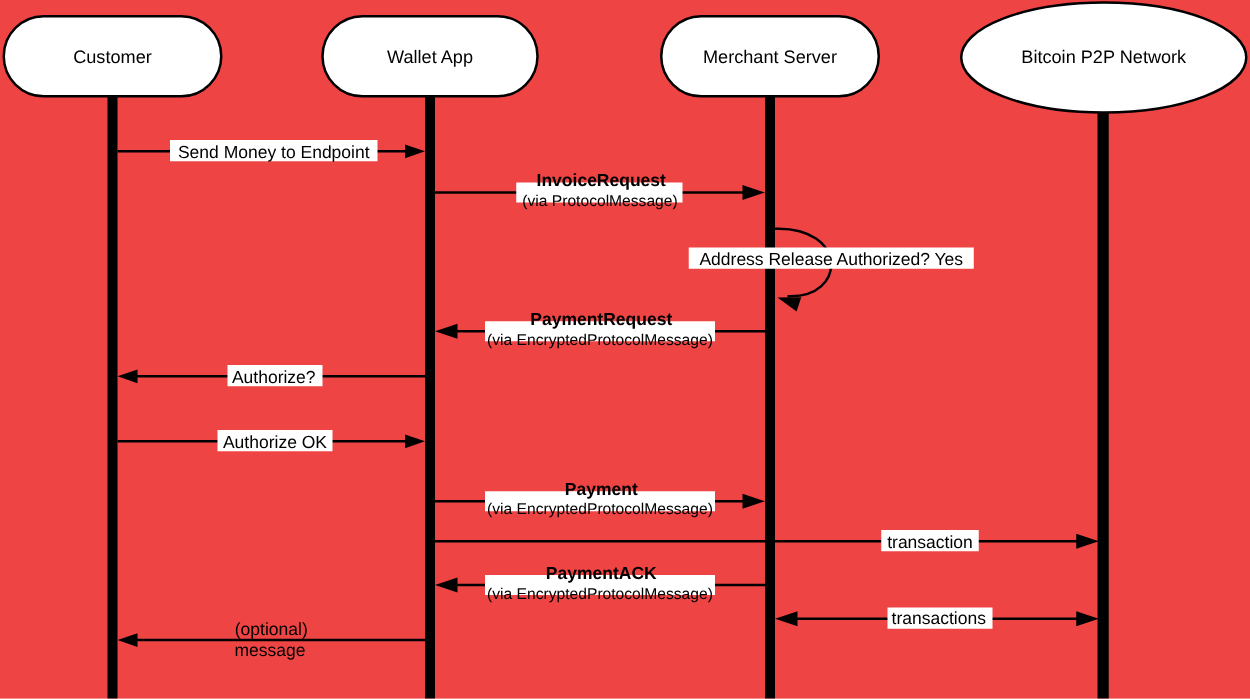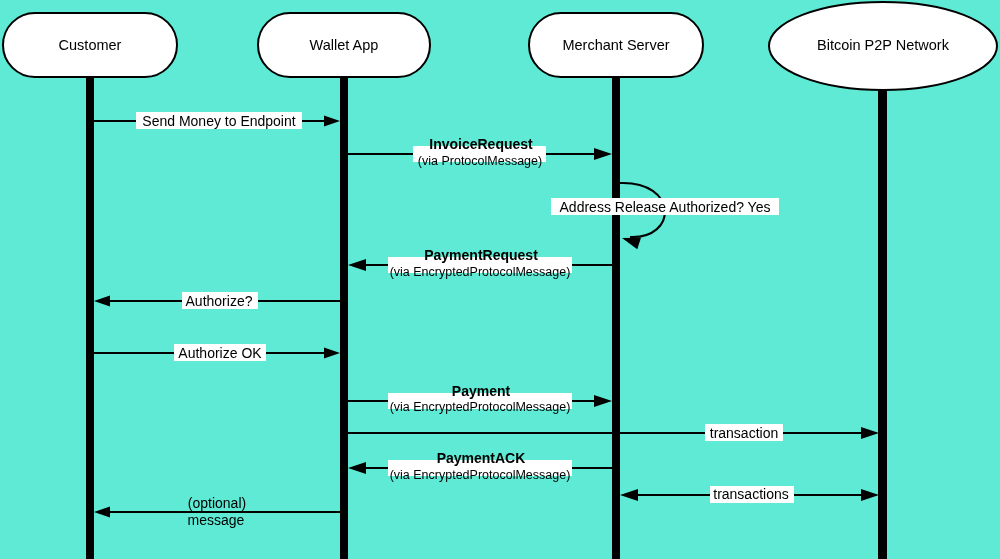--- a/index.html
+++ b/index.html
@@ -1,17 +1,17 @@
 <!DOCTYPE html>
 <html><head>
 <meta charset="utf-8">
 <title>Sequence Diagram</title>
 <style>
   html,body { margin:0; padding:0; background:#ffffff; }
-  .stage { position:relative; width:1000px; height:559px; background:#5eead4; overflow:hidden; }
+  .stage { position:relative; width:1000px; height:559px; background:#ef4444; overflow:hidden; }
   svg text {
     font-family:"Liberation Sans", sans-serif;
     fill:#000000;
   }
   .shape   { fill:#ffffff; stroke:#000000; stroke-width:2; }
   .lifeline{ fill:#000000; }
   .mline   { stroke:#000000; stroke-width:2; fill:none; }
   .ahead   { fill:#000000; stroke:none; }
   .labelbg { fill:#ffffff; }
   .ptext   { font-size:14.5px; text-anchor:middle; }

